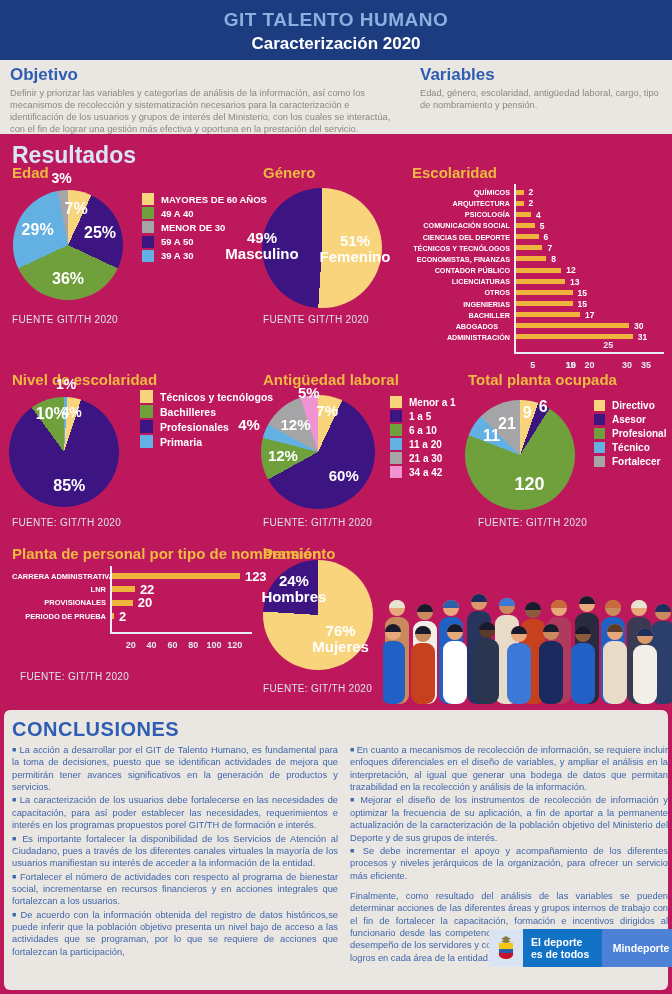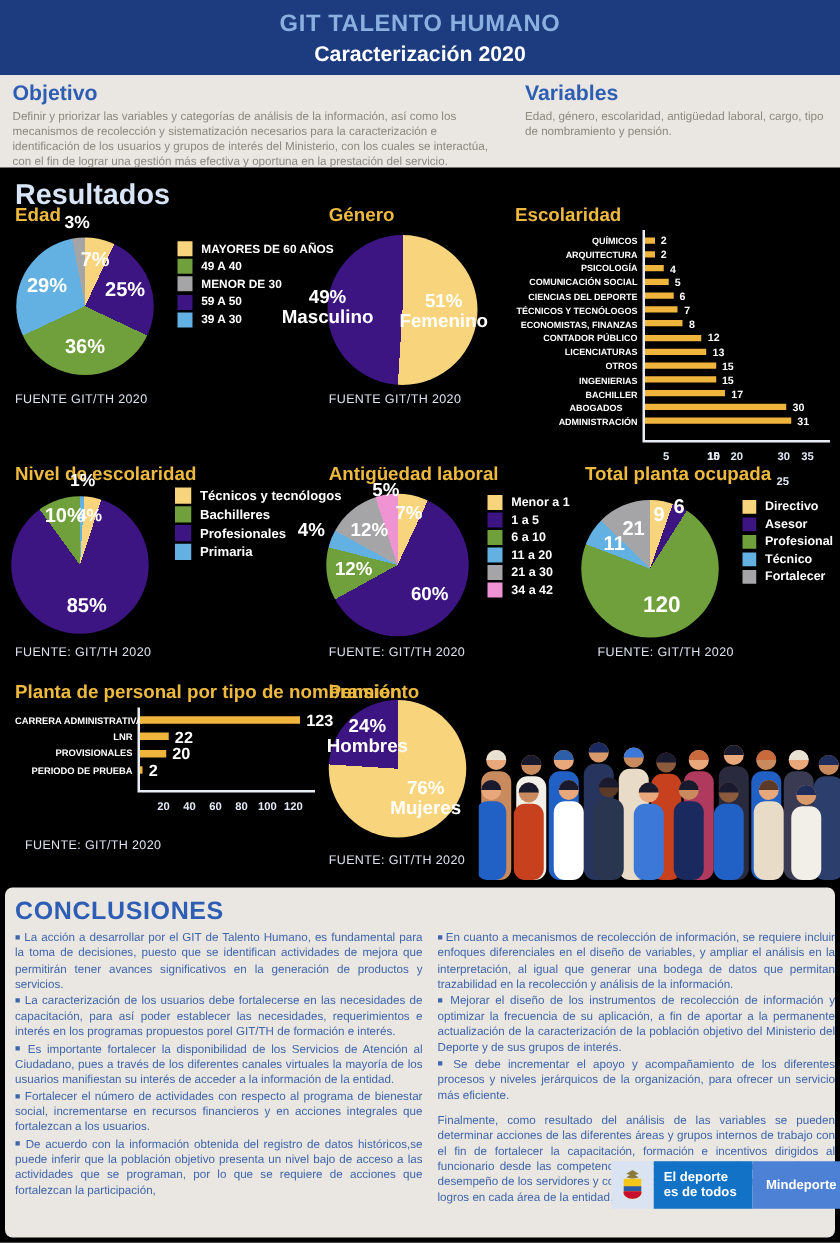--- a/index.html
+++ b/index.html
@@ -1,16 +1,16 @@
 <!DOCTYPE html>
 <html><head>
 <meta charset="utf-8">
 <style>
   html,body{margin:0;padding:0;background:#888;}
-  #page{position:relative;width:672px;height:994px;overflow:hidden;background:#000000;
+  #page{position:relative;width:672px;height:994px;overflow:hidden;background:#be185d;
         font-family:"Liberation Sans","DejaVu Sans",sans-serif;}
   .abs{position:absolute;}
   
   #hdr{left:0;top:0;width:672px;height:60px;background:#1D3C80;text-align:center;}
   #hdr .t1{margin-top:9px;font-size:19px;font-weight:bold;color:#8AB0E0;letter-spacing:.5px;}
   #hdr .t2{margin-top:3px;font-size:17px;font-weight:bold;color:#FFFFFF;}
   
   #band{left:0;top:60px;width:672px;height:74px;background:#EAE6E1;}
   .bhead{font-size:17px;font-weight:bold;color:#2D5EB3;}
   .btxt{font-size:9.3px;line-height:1.3;color:#8B8880;margin-top:2px;}
@@ -148,21 +148,21 @@
       <div class="bar-row-label" style="left: 400px; top: 321.84px; width: 98px; font-size: 7.2px;">ABOGADOS</div>
       <div class="bar" style="left: 516px; top: 323.3px; width: 113.1px; height: 5px;"></div>
       <div class="bar-val" style="left: 634.1px; top: 321.125px; font-size: 8.5px;">30</div>
       <div class="bar-row-label" style="left: 412px; top: 332.99px; width: 98px; font-size: 7.2px;">ADMINISTRACIÓN</div>
       <div class="bar" style="left: 516px; top: 334.45px; width: 116.87px; height: 5px;"></div>
       <div class="bar-val" style="left: 637.87px; top: 332.275px; font-size: 8.5px;">31</div>
       <div class="tick" style="left: 532.85px; top: 360px;">5</div>
       <div class="tick" style="left: 571px; top: 360px; text-align: center;">10</div>
       <div class="tick" style="left: 570.55px; top: 360px;">15</div>
       <div class="tick" style="left: 589.4px; top: 360px;">20</div>
-      <div class="tick" style="left: 608.25px; top: 380px; margin-left: 18px;">25</div>
+      <div class="tick" style="left: 608.25px; top: 340px;">25</div>
       <div class="tick" style="left: 627.1px; top: 360px;">30</div>
       <div class="tick" style="left: 645.95px; top: 360px;">35</div>
       <div class="abs ctitle" style="left: 12px; top: 371px;">Nivel de escolaridad</div>
       <div class="abs src" style="left: 12px; top: 517px;">FUENTE: GIT/TH 2020</div>
       <div class="pie" style="left: 9px; top: 397px; height: 110px; width: 110px; background: conic-gradient(rgb(98, 177, 226) 0%, rgb(98, 177, 226) 1%, rgb(248, 212, 124) 1%, rgb(248, 212, 124) 5%, rgb(61, 21, 131) 5%, rgb(61, 21, 131) 90%, rgb(111, 160, 60) 90%, rgb(111, 160, 60) 100%);"></div>
       <div class="plabel" style="left: 66.1422px; top: 383.834px; font-size: 14px;">1%</div>
       <div class="plabel" style="left: 71.6264px; top: 412.021px; font-size: 14px;">4%</div>
       <div class="plabel" style="left: 69.3344px; top: 485.68px; font-size: 16px;">85%</div>
       <div class="plabel" style="left: 51.7629px; top: 414.338px; font-size: 16px;">10%</div>
       <div class="lg-item" style="left: 140px; top: 390px;">

